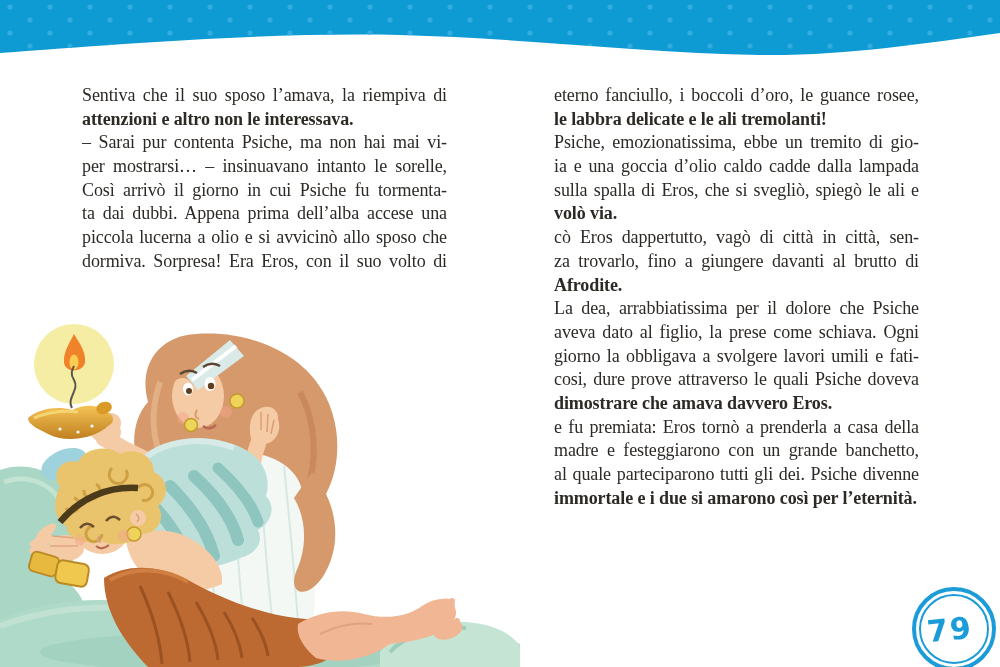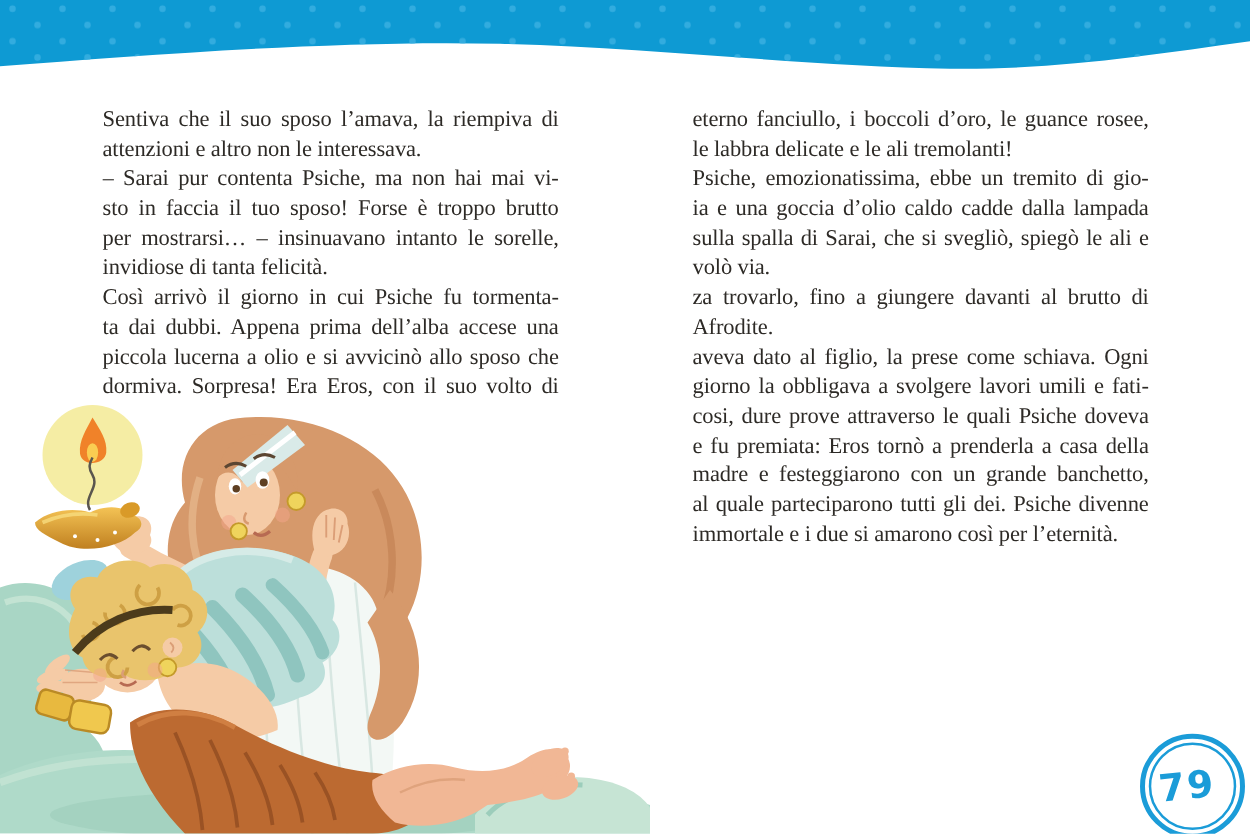--- a/index.html
+++ b/index.html
@@ -14,21 +14,21 @@
   .column{
     position:absolute;top:84px;width:365px;
     color:#2d2a26;font-size:18px;letter-spacing:-0.1px;
   }
   #col-left{left:82px;}
   #col-right{left:554px;}
   .line{
     height:23.7px;line-height:23.7px;overflow:hidden;
     text-align:justify;text-align-last:justify;
   }
-  .line.end{text-align-last:left;}
+  .line.end{text-align-last:left;font-weight:bold;}
   
   .illustration{position:absolute;left:0;top:322px;width:520px;height:345px;}
   
   .page-badge{
     position:absolute;left:912px;top:587px;width:84px;height:84px;
     border-radius:50%;border:4px solid #1b9cd8;box-sizing:border-box;
     display:flex;align-items:center;justify-content:center;background:#fff;
   }
   .page-badge .inner-ring{
     position:absolute;inset:3px;border:2.5px solid #1b9cd8;border-radius:50%;
@@ -49,41 +49,42 @@
     </pattern>
   </defs>
   <path d="M0,0 H1000 V33 C920,44 845,56 760,55 C645,53 520,38 400,35 C268,32 120,44 0,53 Z" fill="#0e9ad3"></path>
   <path d="M0,0 H1000 V33 C920,44 845,56 760,55 C645,53 520,38 400,35 C268,32 120,44 0,53 Z" fill="url(#banddots)" opacity="0.9"></path>
 </svg>
 
 <div class="column" id="col-left">
     <div class="line">Sentiva che il suo sposo l’amava, la riempiva di</div>
     <div class="line end">attenzioni e altro non le interessava.</div>
     <div class="line">– Sarai pur contenta Psiche, ma non hai mai vi-</div>
-    <div class="line">sto in faccia il tuo sposo! Forse è troppo brutto</div>
     <div class="line">per mostrarsi… – insinuavano intanto le sorelle,</div>
-    <div class="line end">invidiose di tanta felicità.</div>
     <div class="line">Così arrivò il giorno in cui Psiche fu tormenta-</div>
     <div class="line">ta dai dubbi. Appena prima dell’alba accese una</div>
     <div class="line">piccola lucerna a olio e si avvicinò allo sposo che</div>
     <div class="line">dormiva. Sorpresa! Era Eros, con il suo volto di</div>
   </div>
 
 <div class="column" id="col-right">
     <div class="line">eterno fanciullo, i boccoli d’oro, le guance rosee,</div>
     <div class="line end">le labbra delicate e le ali tremolanti!</div>
     <div class="line">Psiche, emozionatissima, ebbe un tremito di gio-</div>
     <div class="line">ia e una goccia d’olio caldo cadde dalla lampada</div>
-    <div class="line">sulla spalla di Sarai, che si svegliò, spiegò le ali e</div>
+    <div class="line">sulla spalla di Eros, che si svegliò, spiegò le ali e</div>
     <div class="line end">volò via.</div>
+    <div class="line">cò Eros dappertutto, vagò di città in città, sen-</div>
     <div class="line">za trovarlo, fino a giungere davanti al brutto di</div>
     <div class="line end">Afrodite.</div>
+    <div class="line">La dea, arrabbiatissima per il dolore che Psiche</div>
     <div class="line">aveva dato al figlio, la prese come schiava. Ogni</div>
     <div class="line">giorno la obbligava a svolgere lavori umili e fati-</div>
     <div class="line">cosi, dure prove attraverso le quali Psiche doveva</div>
+    <div class="line end">dimostrare che amava davvero Eros.</div>
     <div class="line">e fu premiata: Eros tornò a prenderla a casa della</div>
     <div class="line">madre e festeggiarono con un grande banchetto,</div>
     <div class="line">al quale parteciparono tutti gli dei. Psiche divenne</div>
     <div class="line end">immortale e i due si amarono così per l’eternità.</div>
   </div>
 
 <svg class="illustration" viewBox="0 0 520 345">
   <defs>
     <linearGradient id="gold" x1="0" y1="0" x2="0" y2="1">
       <stop offset="0" stop-color="#f4c355"></stop>

